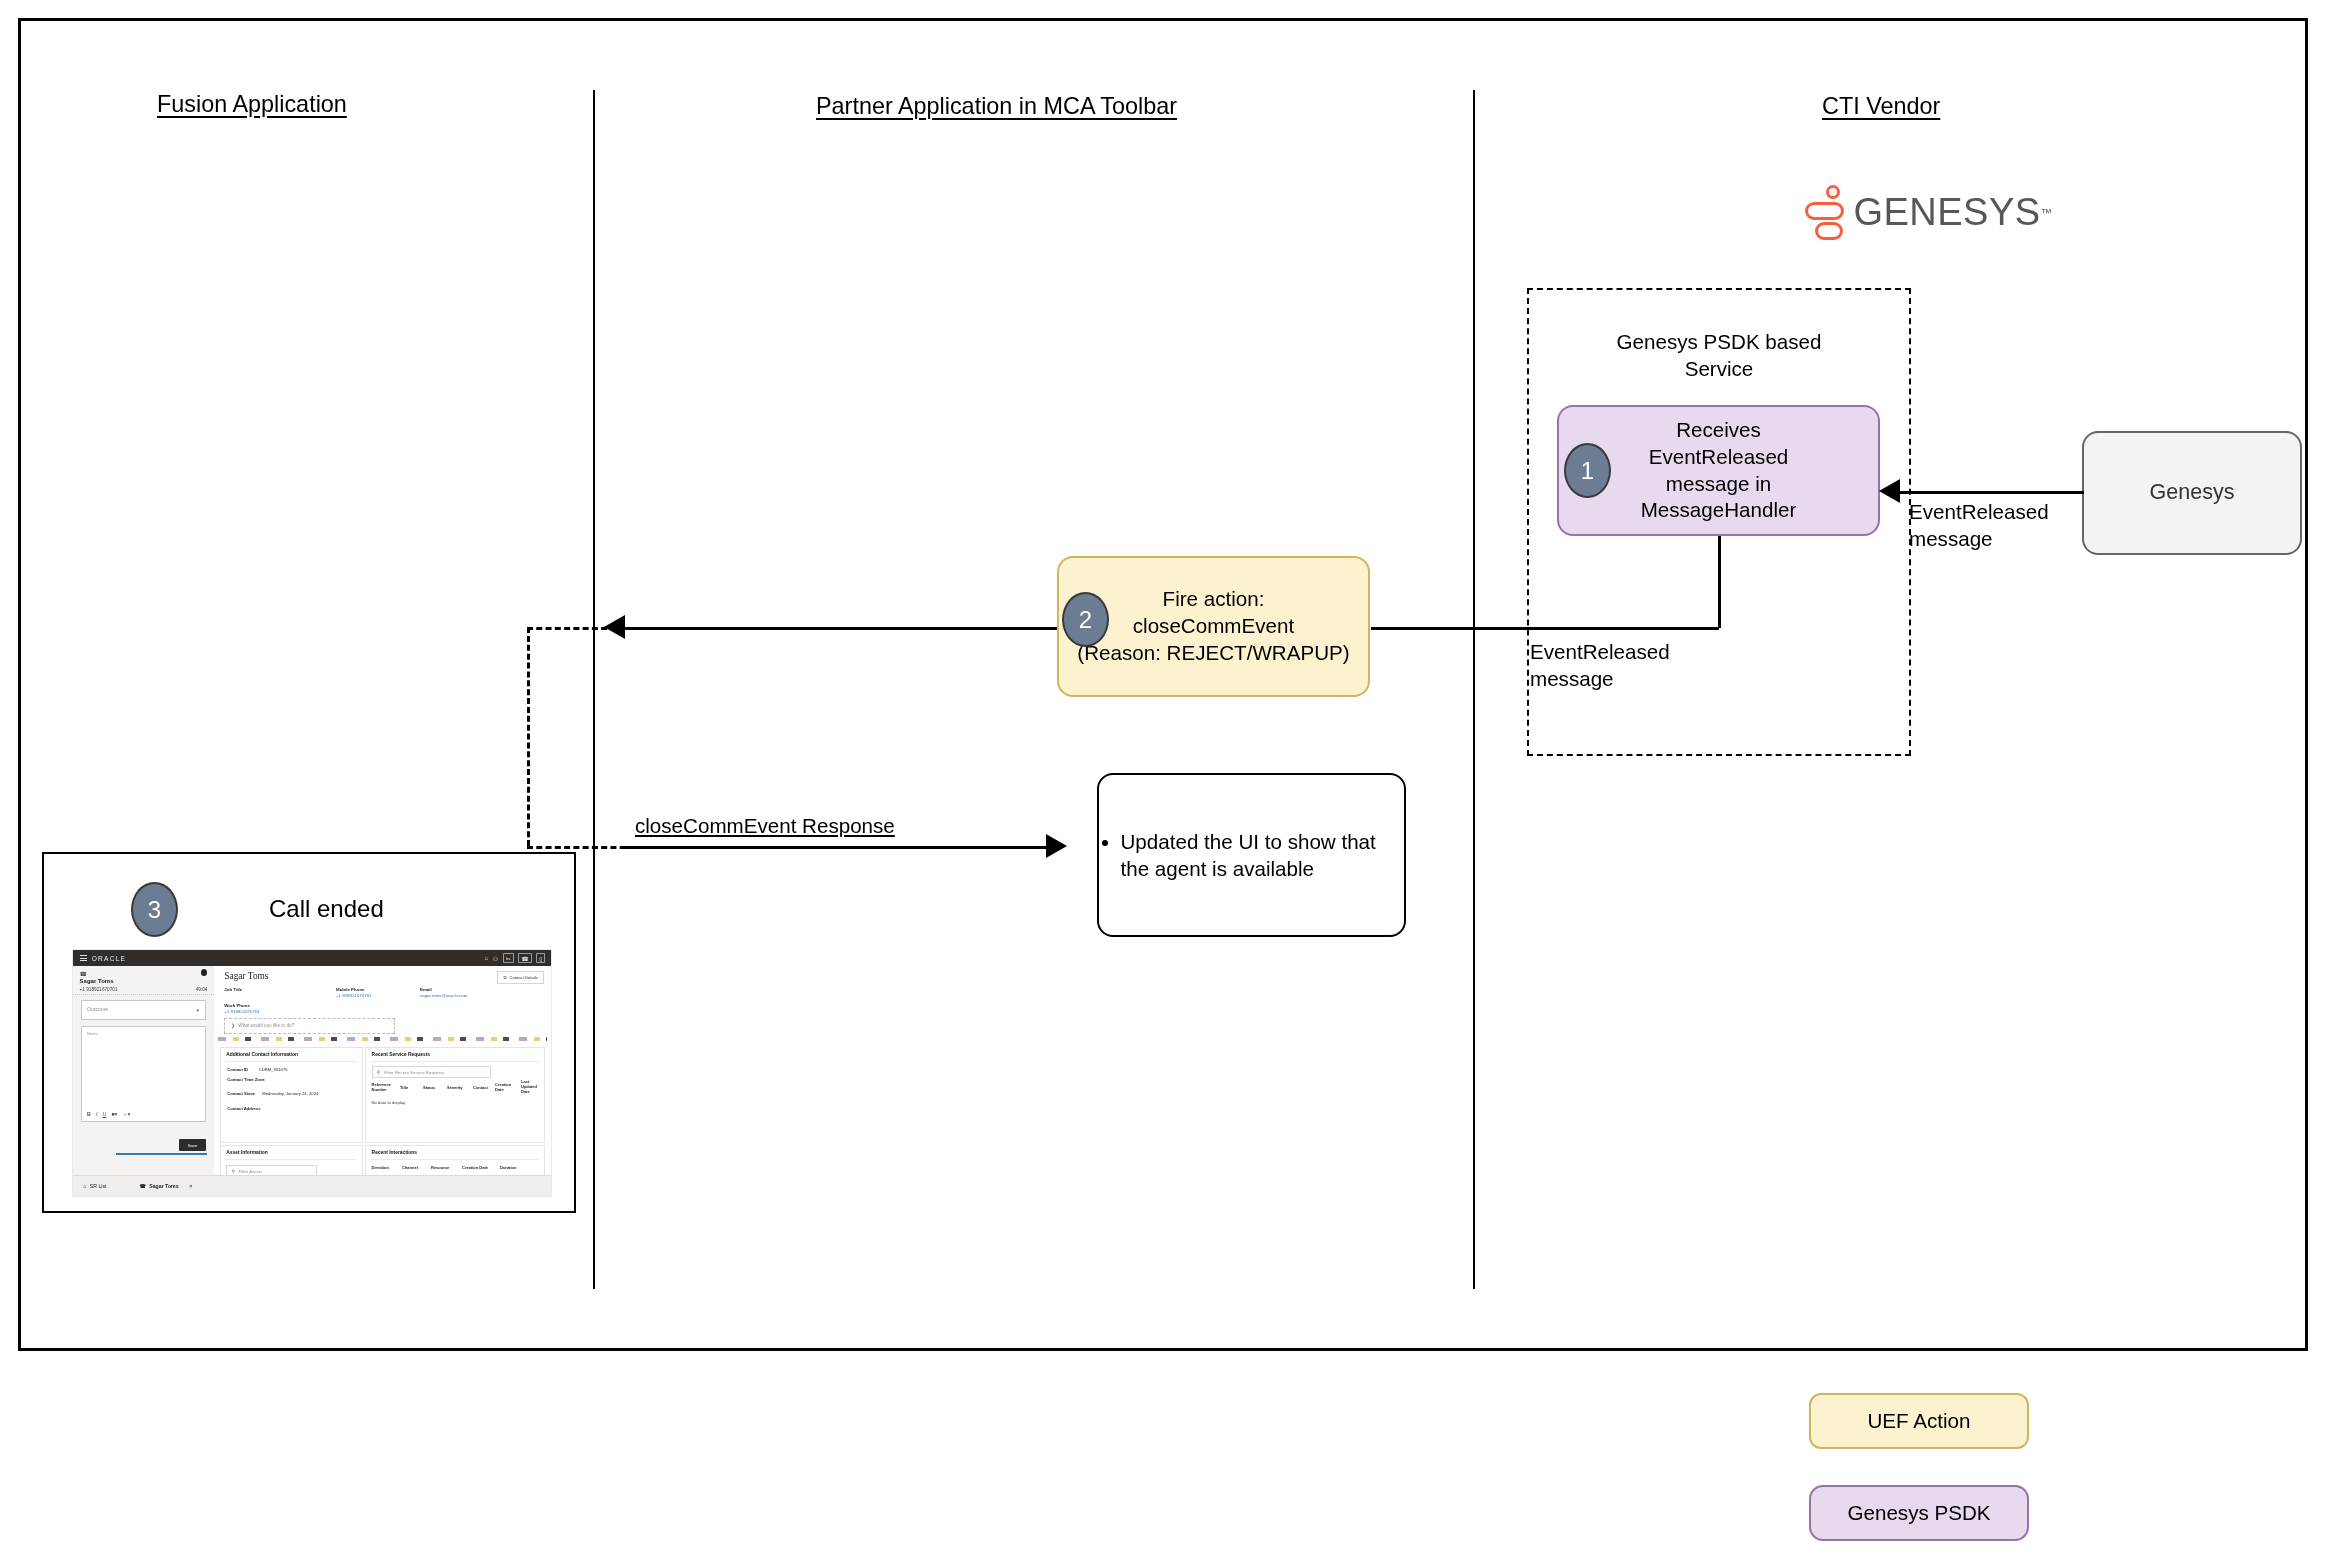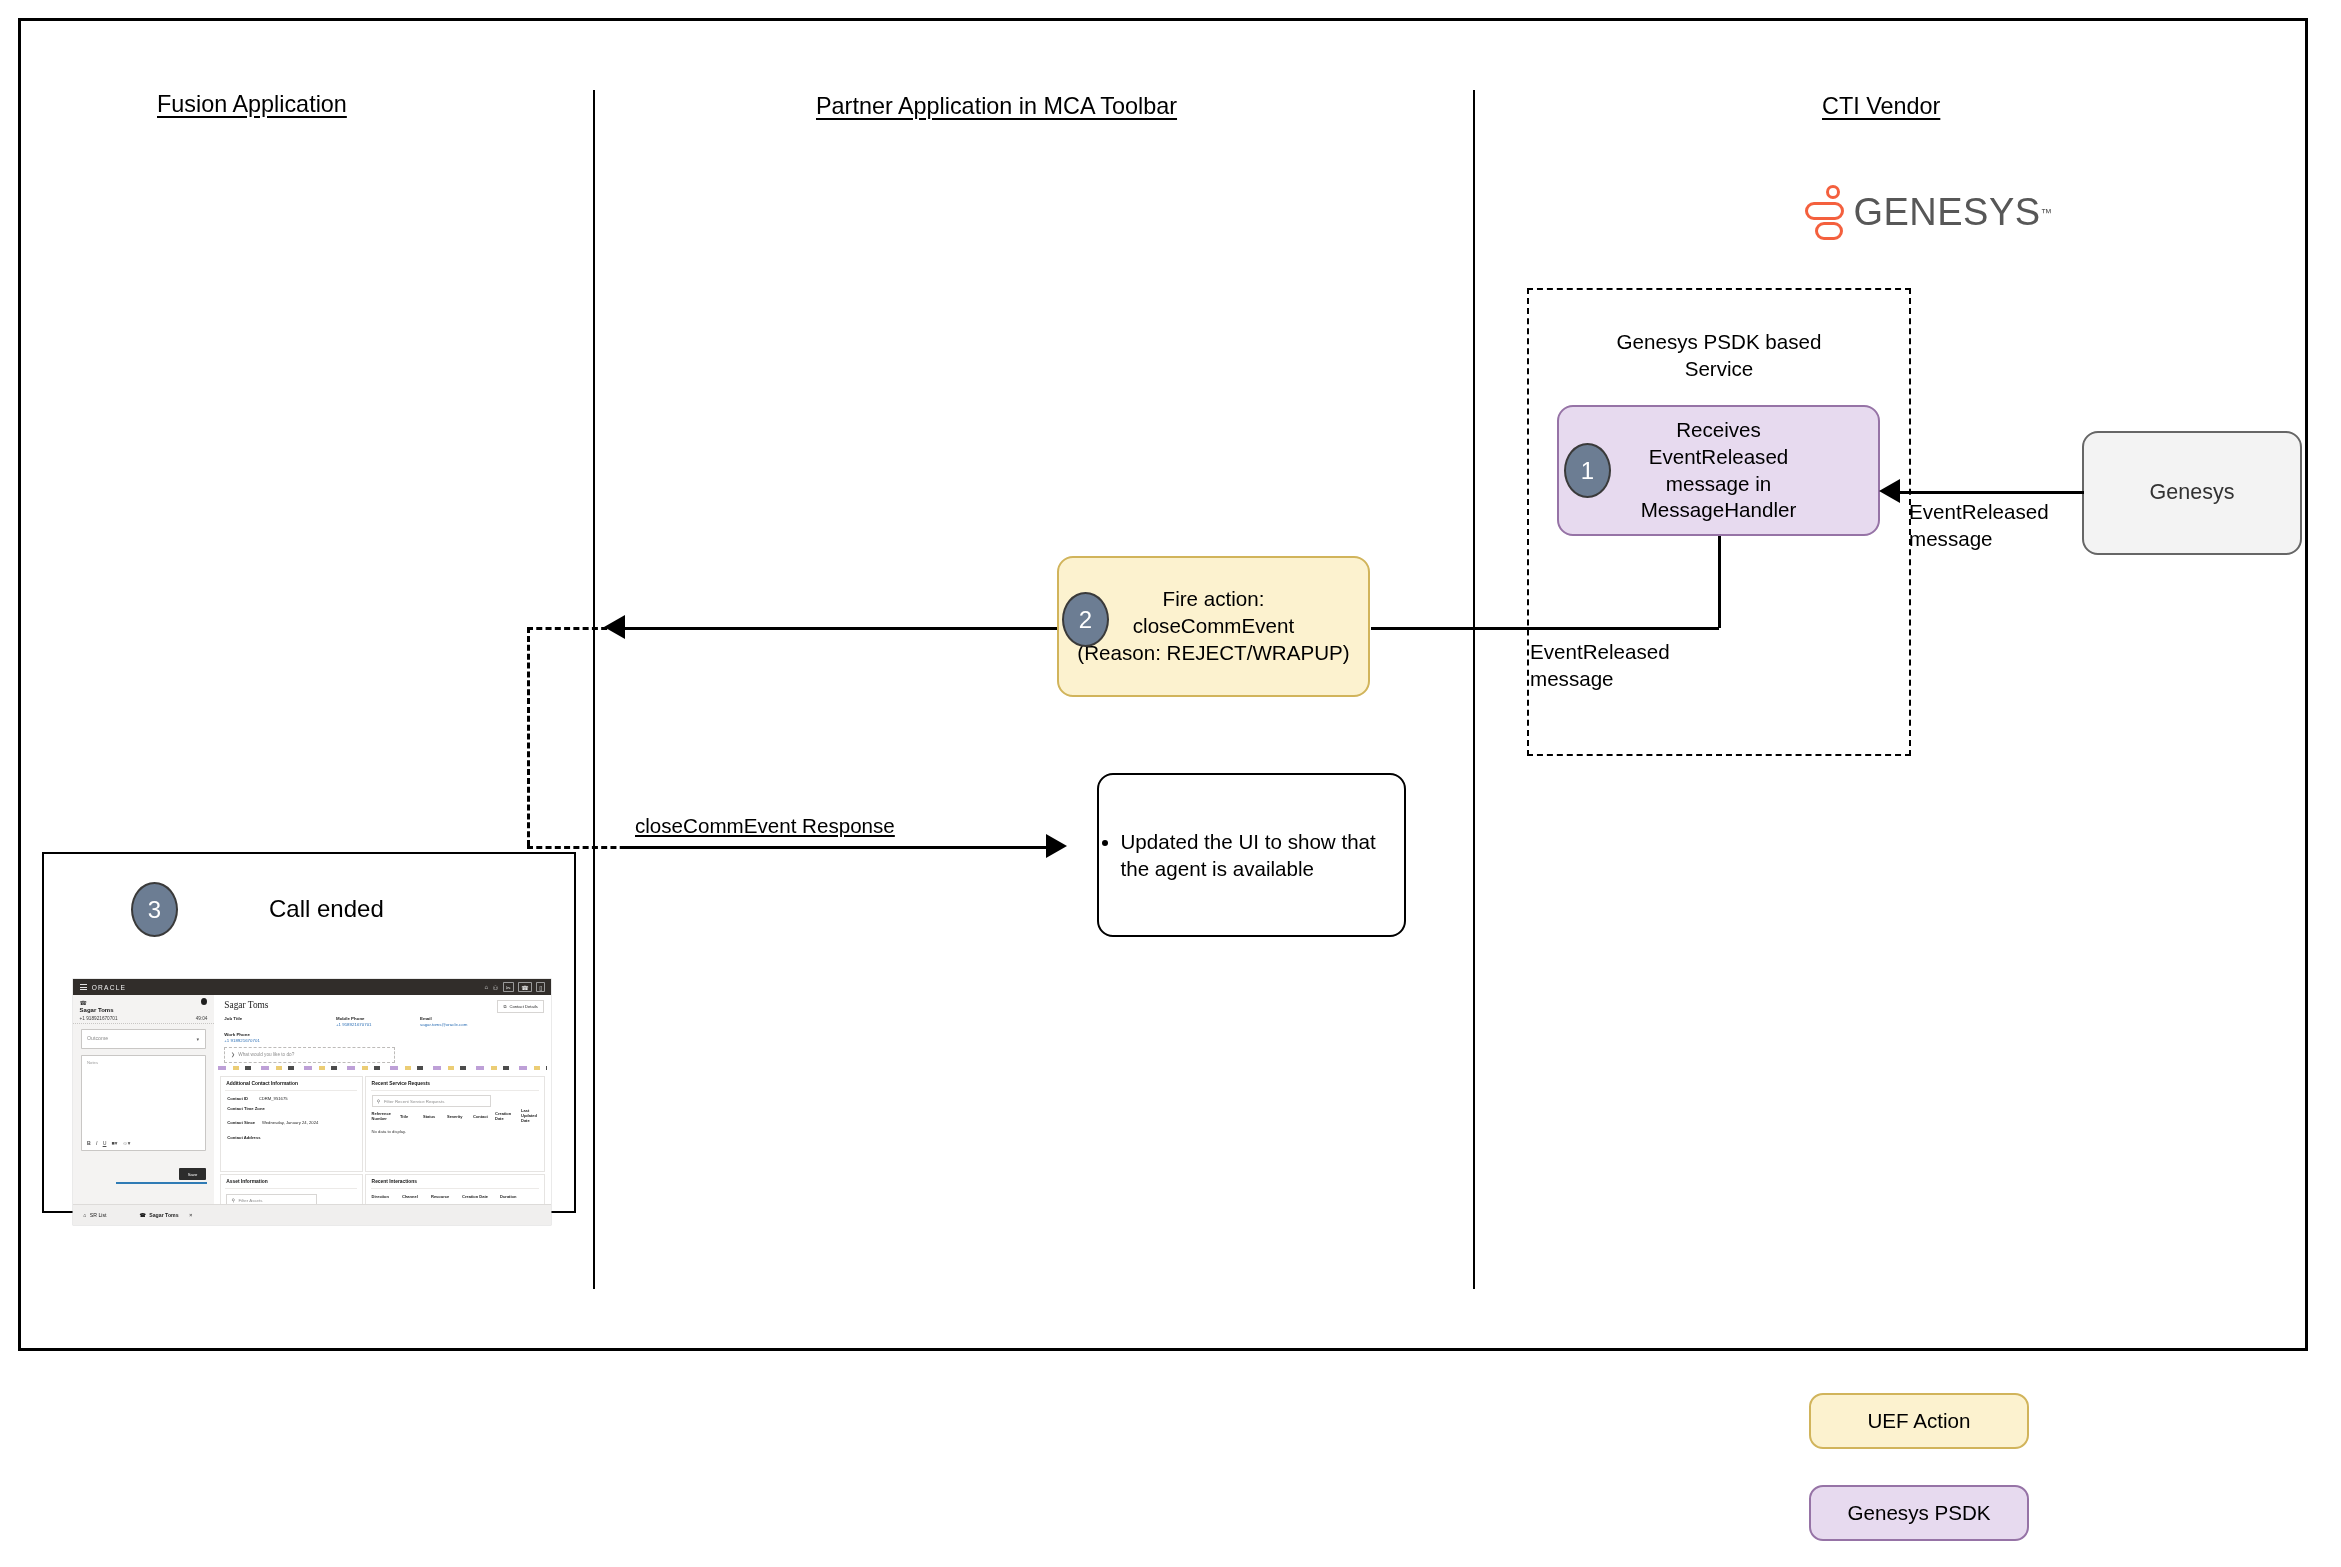--- a/index.html
+++ b/index.html
@@ -60,21 +60,21 @@
   .g-pill{position:absolute;left:0;top:17px;width:39px;height:18px;border:3.7px solid #f4603e;border-radius:9px;box-sizing:border-box;}
   .g-pill2{position:absolute;left:10.3px;top:37px;width:28px;height:18px;border:3.7px solid #f4603e;border-radius:9px;box-sizing:border-box;}
   .g-word{font-size:38px;color:#575757;letter-spacing:0.5px;}
   .g-tm{font-size:11.2px;color:#575757;vertical-align:super;}
 
   
   .panel{position:absolute;border:2.8px solid #000;background:#fff;box-sizing:border-box;}
   .panel-title{position:absolute;font-size:24px;color:#000;}
 
   
-  .shot{position:absolute;background:#fca5a5;box-shadow:0 0 0 0.5px #d5d5d5;overflow:hidden;font-family:"Liberation Sans",sans-serif;margin-top:29px;}
+  .shot{position:absolute;background:#fca5a5;box-shadow:0 0 0 0.5px #d5d5d5;overflow:hidden;font-family:"Liberation Sans",sans-serif;}
   .shot-topbar{position:absolute;left:0;top:0;width:100%;height:16px;background:#312d2a;display:flex;align-items:center;}
   .shot-ham{margin-left:6.6px;width:7.5px;height:6px;display:flex;flex-direction:column;justify-content:space-between;}
   .shot-ham span{display:block;height:0.9px;background:#e4e4e4;}
   .shot-oracle{color:#f2f2f2;font-size:6.6px;letter-spacing:1.2px;margin-left:4.7px;}
   .shot-topicons{position:absolute;right:5.6px;top:3.3px;display:flex;align-items:center;gap:4.7px;}
   .shot-topicons span{color:#e8e8e8;font-size:6px;}
   .ic-box{border:0.5px solid #9b9b9b;padding:0.5px 1.9px;border-radius:0.9px;}
 
   .shot-left{position:absolute;left:0;top:16px;width:141px;bottom:19.7px;background:#f4f3f2;border-right:0.5px solid #e2e0de;}
   .shot-right{position:absolute;left:141px;top:16px;right:0;bottom:19.7px;background:#fff;}
@@ -368,21 +368,21 @@
             <span>☎</span>
             <span>Sagar Toms</span>
             <span class="x">×</span>
           </div>
         </div>
       </div>
     </div>
 
   </div>
 
-  <div class="legend-item uef" style="left:1809px;top:1393px;width:220px;height:56px;">
+  <div class="legend-item uef" style="left:1809px;top:1393px;width:220px;height:56px;border-radius:12px;">
     <span>UEF Action</span>
   </div>
   <div class="legend-item psdk" style="left:1809px;top:1485px;width:220px;height:56px;">
     <span>Genesys PSDK</span>
   </div>
 
 </div>
 
 
 </body></html>

